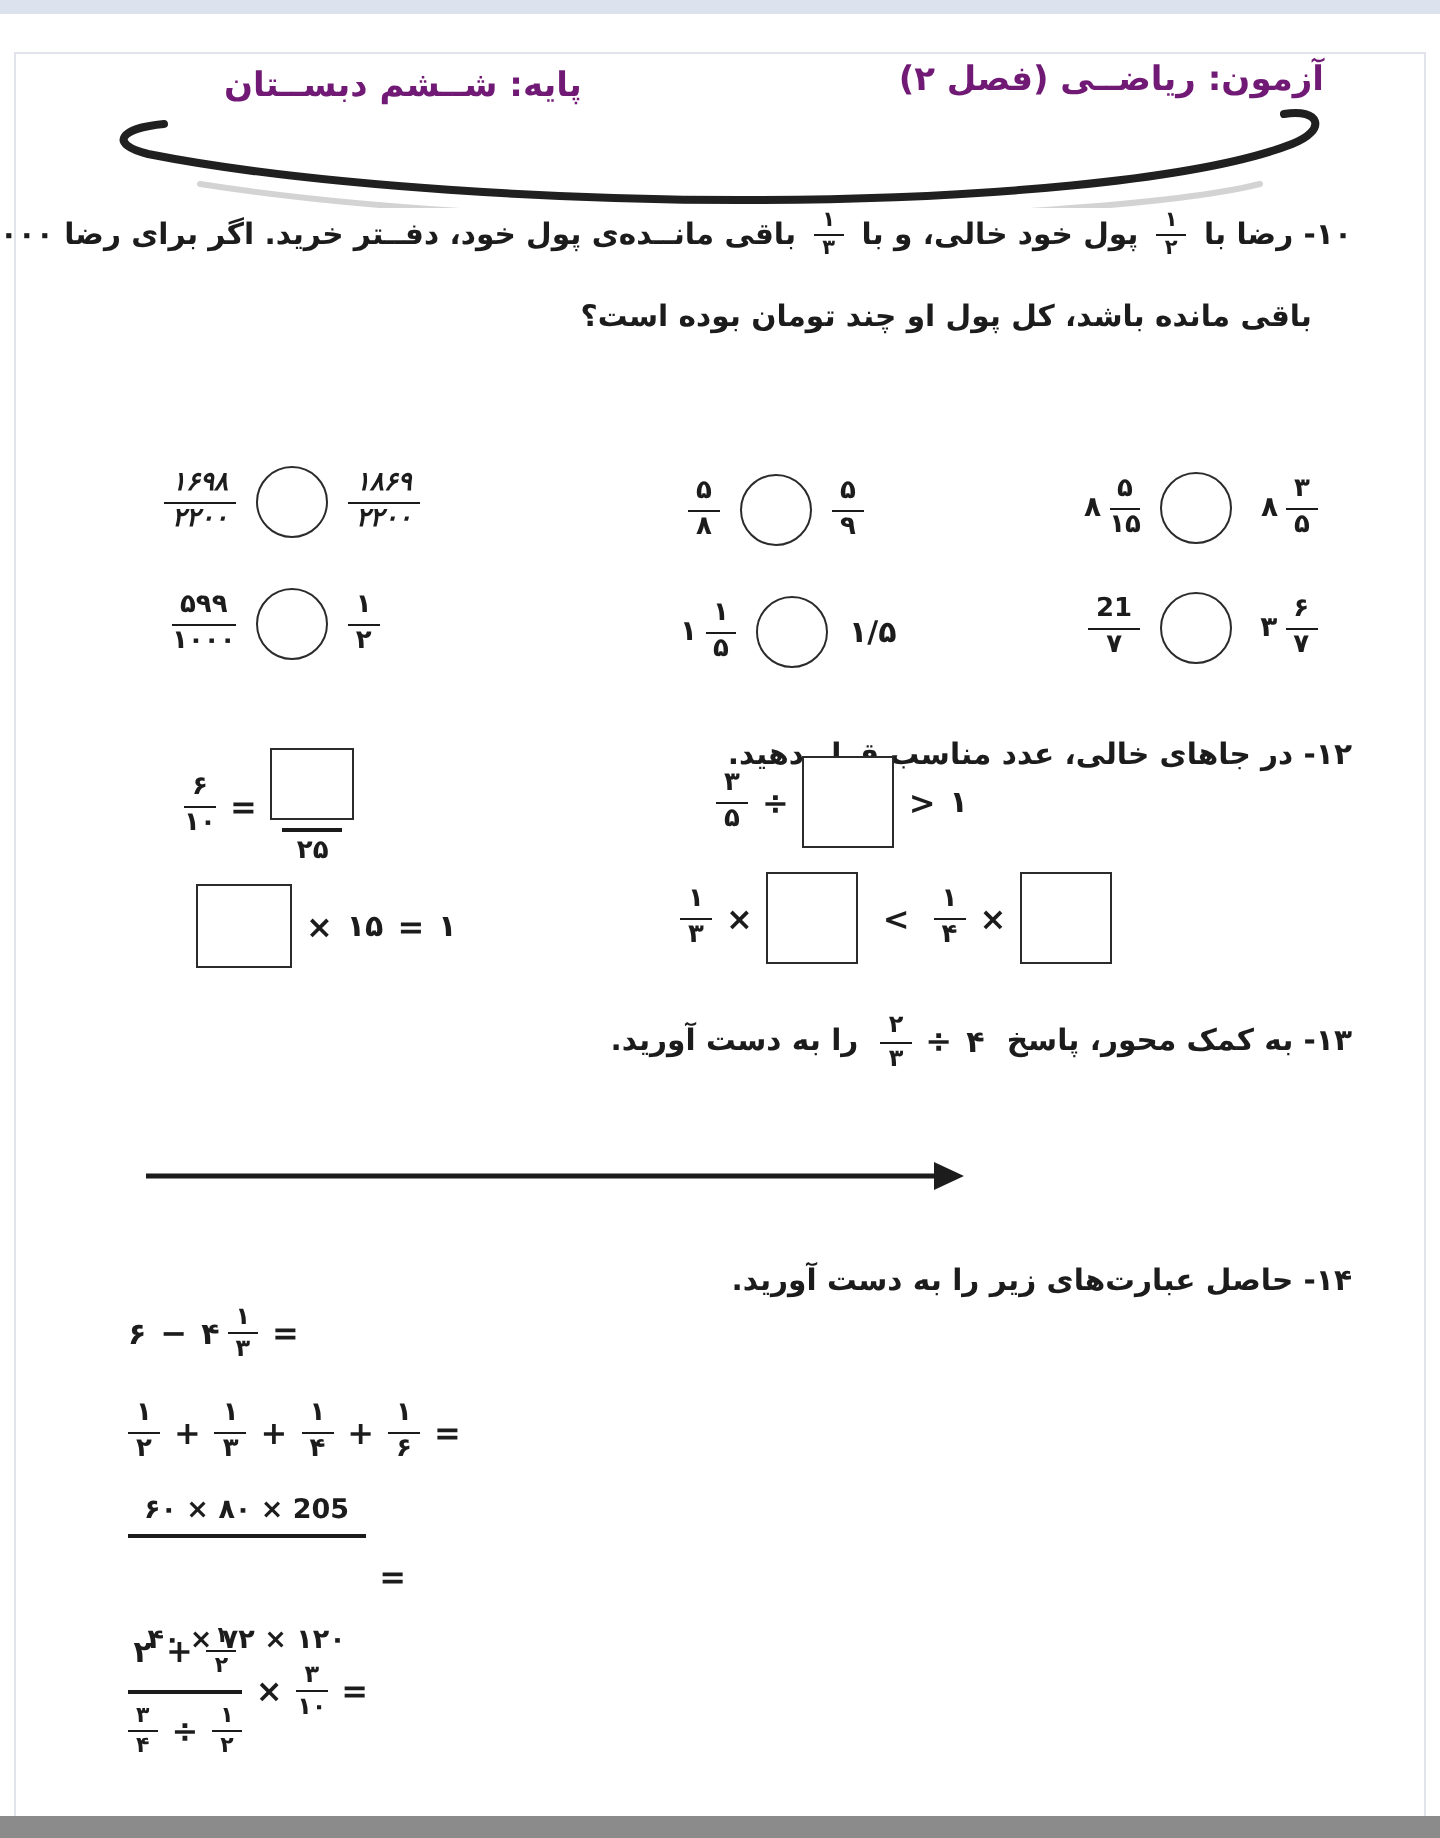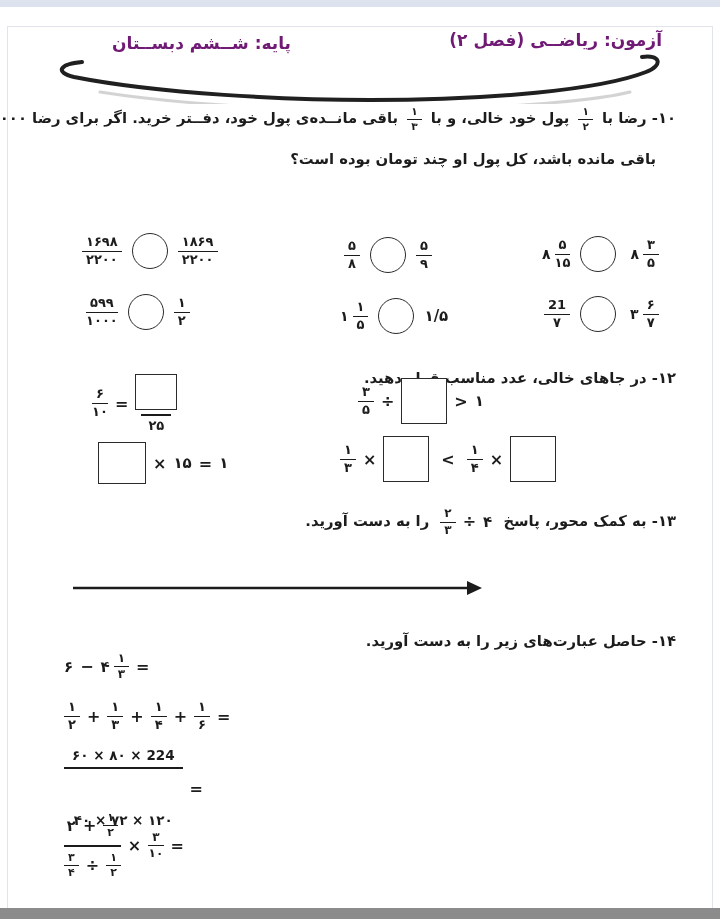--- a/index.html
+++ b/index.html
@@ -33,21 +33,21 @@
           flex:0 0 auto;background:#fff;}
   .box{border:1.7px solid #2b2b2b;background:#fff;flex:0 0 auto;}
   .bx1{width:40px;height:34px;}
   .bx2{width:44px;height:44px;}
   .bx3{width:46px;height:40px;}
   .op{font-size:16px;margin:0 7px;}
   .val{font-size:15px;}
   .mint{font-size:14px;margin:0 4px;}
   .ltr{direction:ltr;unicode-bidi:embed;}
 
-  #c11a{top:233px;left:82px;}
+  #c11a{top:233px;left:82px;font-style:italic;}
   #c11b{top:237px;left:344px;}
   #c11c{top:236px;left:538px;}
   #c11d{top:294px;left:86px;}
   #c11e{top:298px;left:336px;}
   #c11f{top:296px;left:544px;}
 
   #q12a{top:374px;left:92px;}
   #q12b{top:378px;left:358px;}
   #q12c{top:442px;left:98px;}
   #q12d{top:436px;left:340px;}
@@ -274,21 +274,21 @@
     <span class="op">+</span>
     <span class="fr f13">
         <span class="fn">۱</span>
         <span class="fd">۶</span>
       </span>
     <span class="op">=</span>
   </div>
 
   <div class="row" id="e3">
     <span class="fr bigfr">
-        <span class="fn ltr">۶۰ × ۸۰ × 224</span>
+        <span class="fn ltr">۶۰ × ۸۰ × 205</span>
         <span class="fd ltr">۴۰ × ۷۲ × ۱۲۰</span>
       </span>
     <span class="op">=</span>
   </div>
 
   <div class="row" id="e4">
     <span class="cfrac">
       <span class="crow">
         <span class="val">۲</span>
         <span class="op">+</span>

